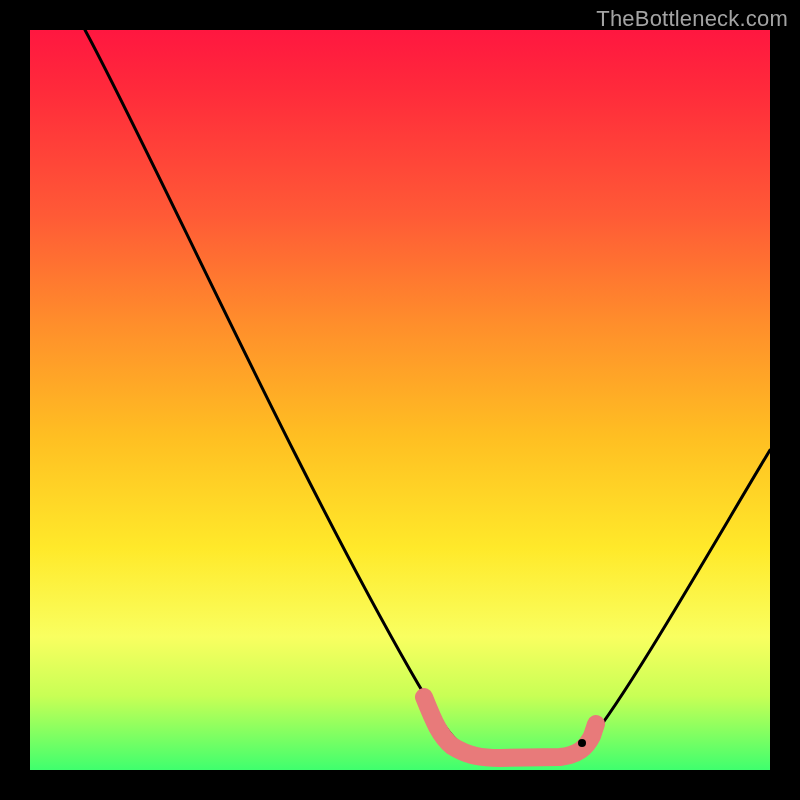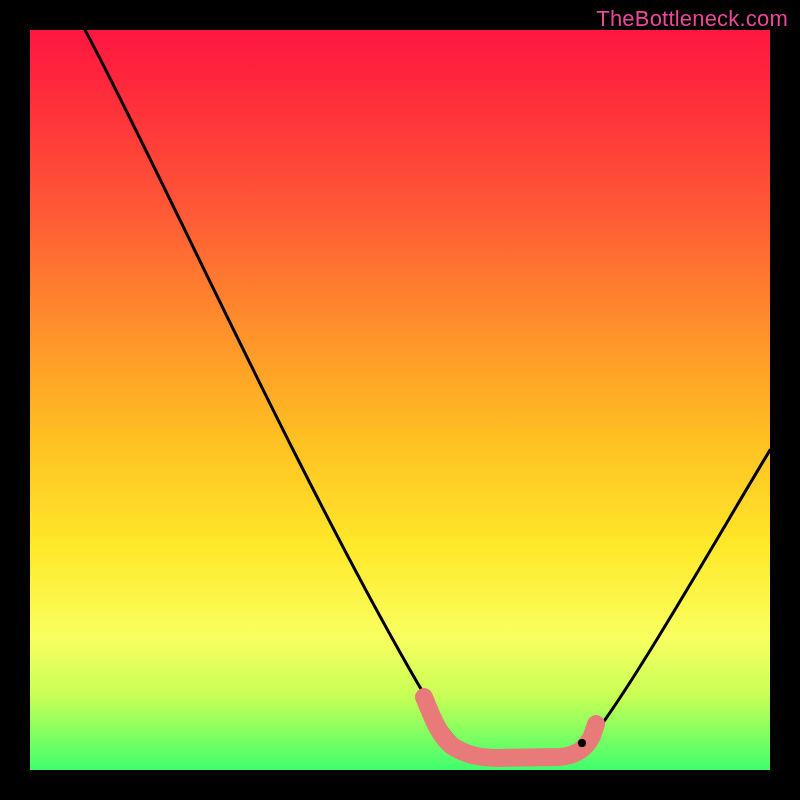--- a/index.html
+++ b/index.html
@@ -34,21 +34,21 @@
       #ffe92a 70%,
       #f9ff60 82%,
       #c8ff55 90%,
       #3fff6e 100%
     );
   }
   .watermark {
     position: absolute;
     top: 6px;
     right: 12px;
-    color: #ec4899;
+    color: #a3a3a3;
     font-size: 22px;
     font-weight: 500;
     letter-spacing: 0.2px;
     user-select: none;
   }
   svg.curve {
     position: absolute;
     left: 0;
     top: 0;
     width: 740px;

